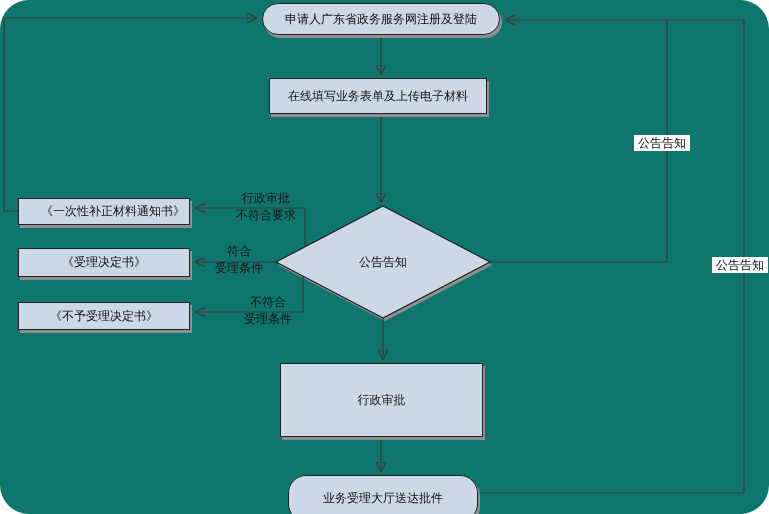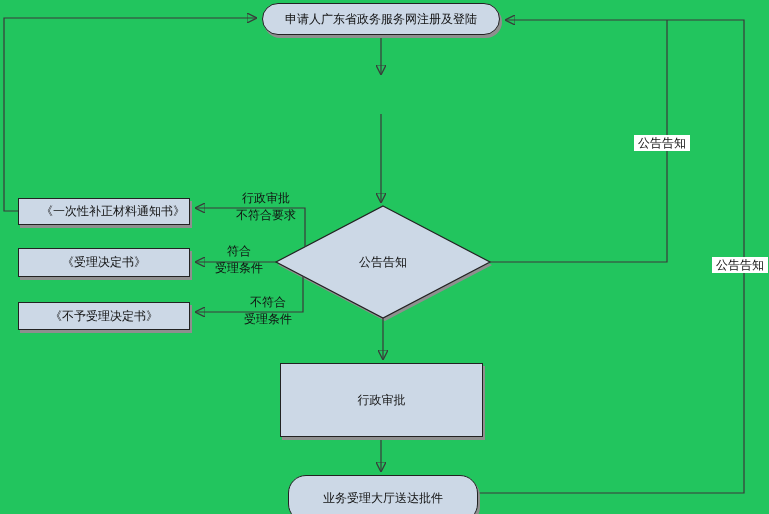--- a/index.html
+++ b/index.html
@@ -1,18 +1,18 @@
 <!DOCTYPE html>
 <html><head>
 <meta charset="utf-8">
 <style>
   html,body{margin:0;padding:0;background:#fff;}
   .canvas{
-    position:relative;width:769px;height:514px;background:#22c55e;overflow:hidden;
-    font-family:"Liberation Sans",sans-serif;color:#111;
+    position:relative;width:769px;height:514px;background:#0f766e;overflow:hidden;
+    font-family:"Liberation Sans",sans-serif;color:#111;border-radius:29px;
   }
   .connector-layer{position:absolute;left:0;top:0;width:769px;height:514px;z-index:1;}
   .connector-layer path{fill:none;stroke:#3a3a3a;stroke-width:1.2;}
   .node{
     position:absolute;z-index:2;display:flex;align-items:center;justify-content:center;
     background:#ccd8e6;border:1.2px solid #222;box-sizing:border-box;
     font-size:12px;white-space:nowrap;text-align:center;
     box-shadow:2px 3px 0 #8f8f8f;
   }
   .stadium{border-radius:18px;}
@@ -56,20 +56,23 @@
     <path d="M18 211 L4 211 L4 18 L256 18" marker-end="url(#ah)"></path>
 
     <path d="M490 262 L667 262 L667 20"></path>
     <path d="M478 493 L744 493 L744 20 L506 20" marker-end="url(#ah)"></path>
   </svg>
 
   <div class="node stadium" style="left:262px;top:3px;width:238px;height:32px;border-radius:16px;">
     <span>申请人广东省政务服务网注册及登陆</span>
   </div>
 
+  <div class="node" style="left:269px;top:78px;width:218px;height:36px;">
+    <span>在线填写业务表单及上传电子材料</span>
+  </div>
 
   <div class="diamond-label" style="left:276px;top:206px;width:214px;height:112px;">
     <span>公告告知</span>
   </div>
 
   <div class="node" style="left:18px;top:198px;width:172px;height:27px;padding-left:18px;">
     <span>《一次性补正材料通知书》</span>
   </div>
 
   <div class="node" style="left:18px;top:248px;width:172px;height:29px;">

